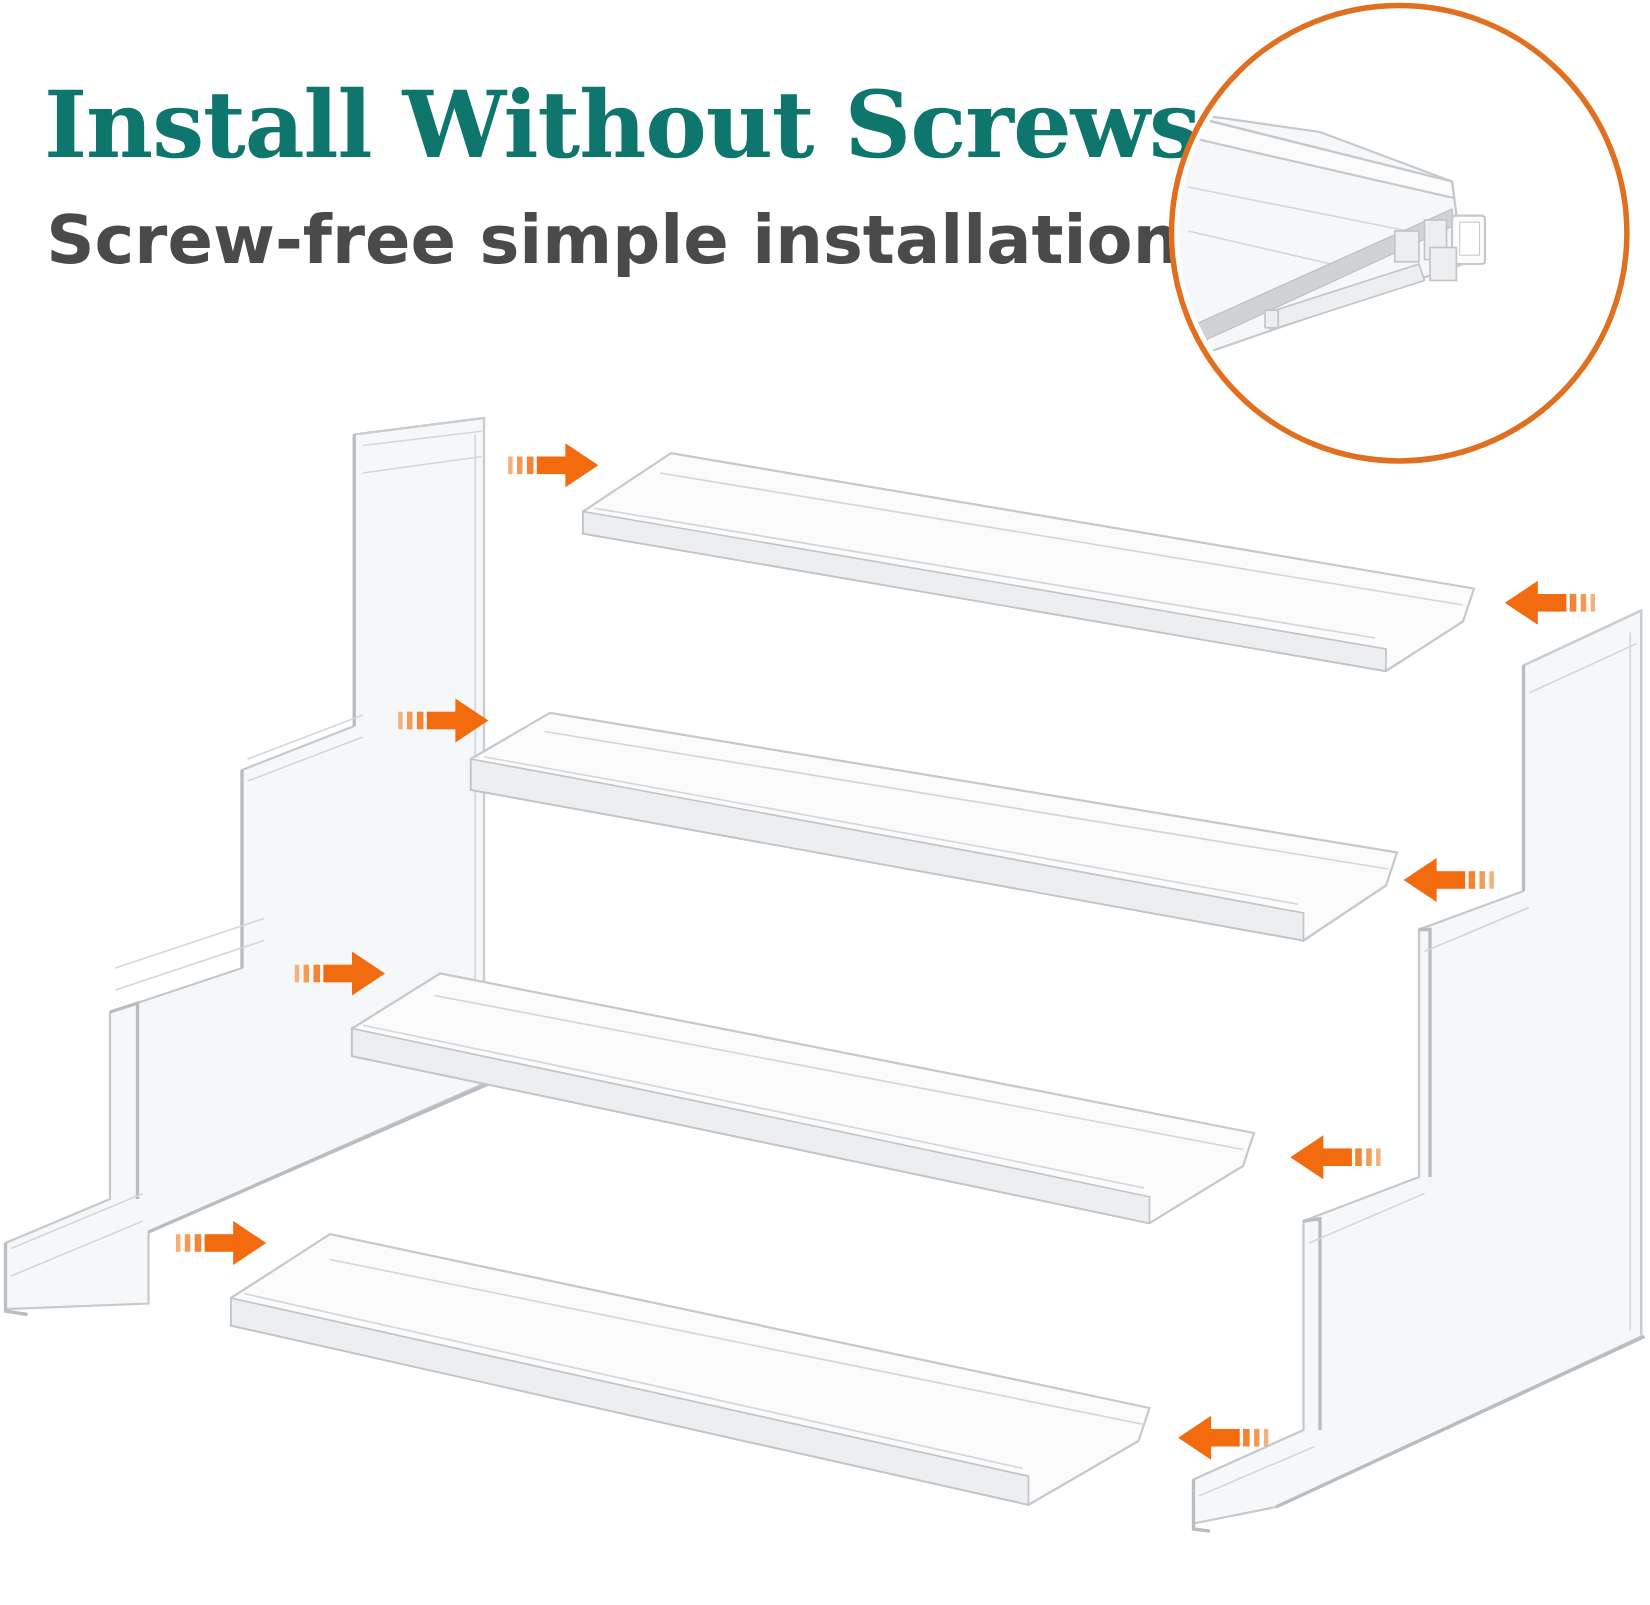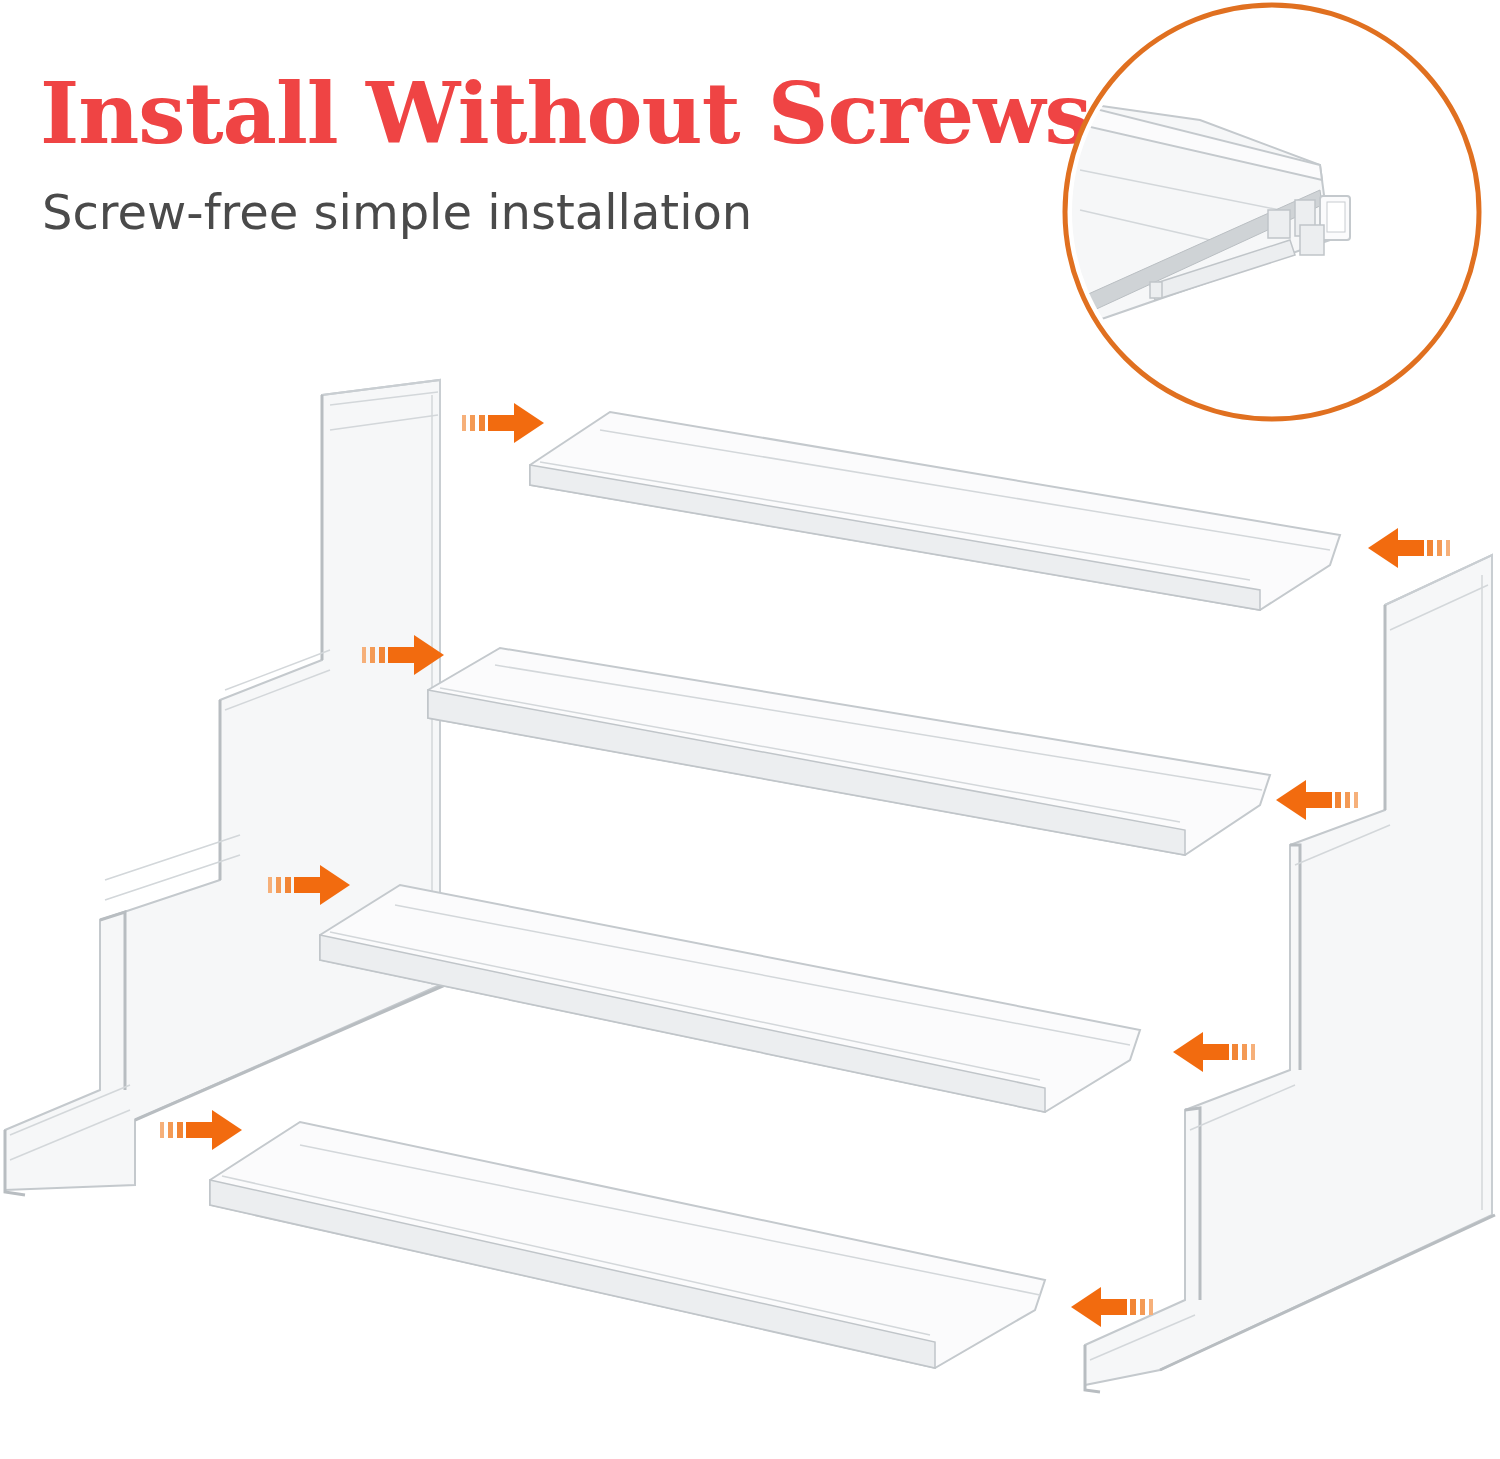--- a/index.html
+++ b/index.html
@@ -6,34 +6,34 @@
   body { width: 1500px; height: 1459px; position: relative; overflow: hidden; }
   .title {
     position: absolute; left: 40px; top: 72px; margin: 0;
     font-family: "DejaVu Serif", "Liberation Serif", serif;
     font-weight: bold; font-size: 84px; letter-spacing: -1px;
     line-height: 1; white-space: nowrap;
   }
   .subtitle {
     position: absolute; left: 42px; top: 188px; margin: 0;
     font-family: "DejaVu Sans", "Liberation Sans", sans-serif;
-    font-weight: normal; font-size: 48px; line-height: 1; white-space: nowrap;
+    font-weight: bold; font-size: 61px; line-height: 1; white-space: nowrap;
   }
   svg.art { position: absolute; left: 0; top: 0; }
   .acr-edge { fill: none; stroke: #c9ced2; stroke-width: 2; }
   .acr-fill { fill: #f6f7f8; stroke: #c4c9cd; stroke-width: 2; }
   .acr-top { fill: #fbfbfc; stroke: #c4c9cd; stroke-width: 2; }
   .acr-side { fill: #eceef0; stroke: #c0c5c9; stroke-width: 1.5; }
   .acr-line { stroke: #d3d7da; stroke-width: 1.5; fill: none; }
   .acr-dark { stroke: #b8bdc1; stroke-width: 3; fill: none; }
 </style>
 </head>
 <body>
 
-<h1 class="title" style="color: #ef4444;">Install Without Screws</h1>
+<h1 class="title" style="color: #0f766e;">Install Without Screws</h1>
 <h2 class="subtitle" style="color: rgb(74, 74, 74);">Screw-free simple installation</h2>
 
 <svg class="art" width="1500" height="1459" viewBox="0 0 1500 1459" xmlns="http://www.w3.org/2000/svg">
   <defs>
     <g id="arrowR">
       <rect x="0" y="-8" width="4" height="16" fill="#f6b07a"></rect>
       <rect x="8" y="-8" width="5" height="16" fill="#f49a55"></rect>
       <rect x="17" y="-8" width="6" height="16" fill="#f28535"></rect>
       <rect x="26" y="-8" width="30" height="16" fill="#f26b0f"></rect>
       <polygon points="52,-20 82,0 52,20" fill="#f26b0f"></polygon>

